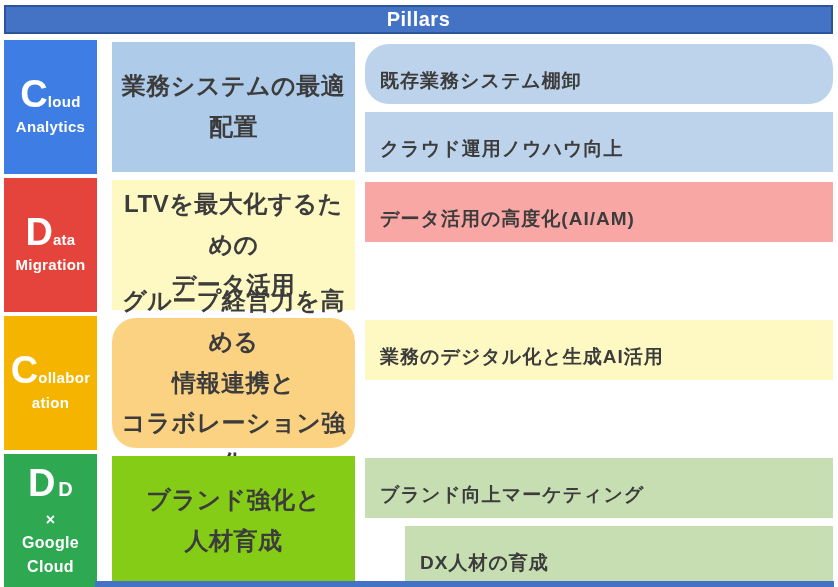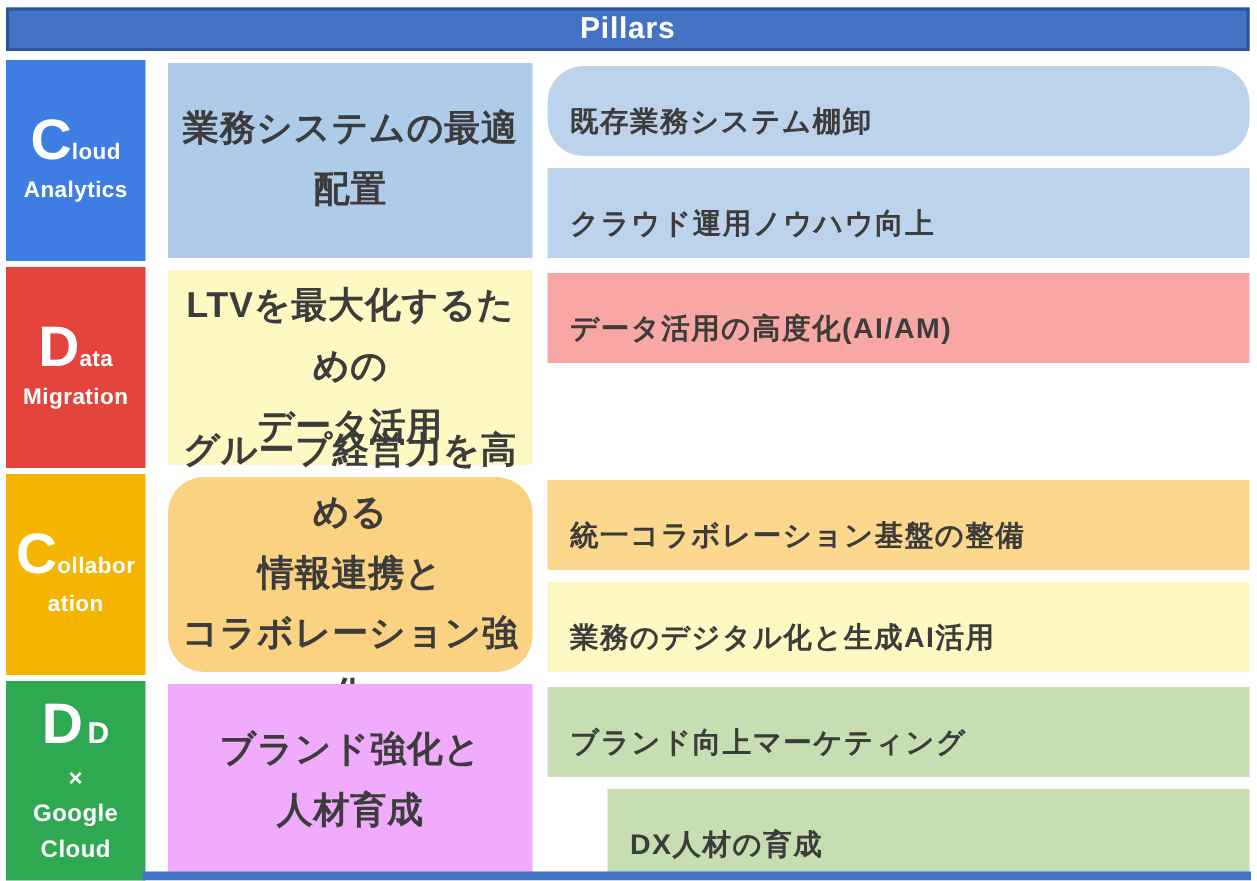--- a/index.html
+++ b/index.html
@@ -85,36 +85,35 @@
       <div class="label-line1">
         <span class="label-big">C</span>
           <span class="label-small">ollabor</span>
       </div>
       <div class="label-lines">ation</div>
     </div>
     <div class="middle" style="background: rgb(251, 210, 130); border-radius: 24px;">グループ経営力を高める
 情報連携と
 コラボレーション強化</div>
     <div class="items">
-      <div class="item" style="background: rgb(252, 216, 142);">統一コラボレーション基盤の整備</div>
       <div class="item" style="background: #fef9c3;">業務のデジタル化と生成AI活用</div>
     </div>
   </div>
 
   <div class="row r4">
     <div class="label" style="background: rgb(47, 168, 82);">
       <div class="label-line1">
         <span class="label-big">D</span>
           <span class="label-small">D</span>
       </div>
       <div class="label-lines">×
 Google
 Cloud</div>
     </div>
-    <div class="middle" style="background: #f0abfc;">ブランド強化と
+    <div class="middle" style="background: #84cc16;">ブランド強化と
 人材育成</div>
     <div class="items">
       <div class="item" style="background: rgb(198, 222, 178);">ブランド向上マーケティング</div>
       <div class="item" style="background: rgb(198, 222, 178); margin-left: 40px;">DX人材の育成</div>
     </div>
   </div>
 
 </div>
 
 <div class="footer-bar" style="background: rgb(68, 114, 196);"></div>

